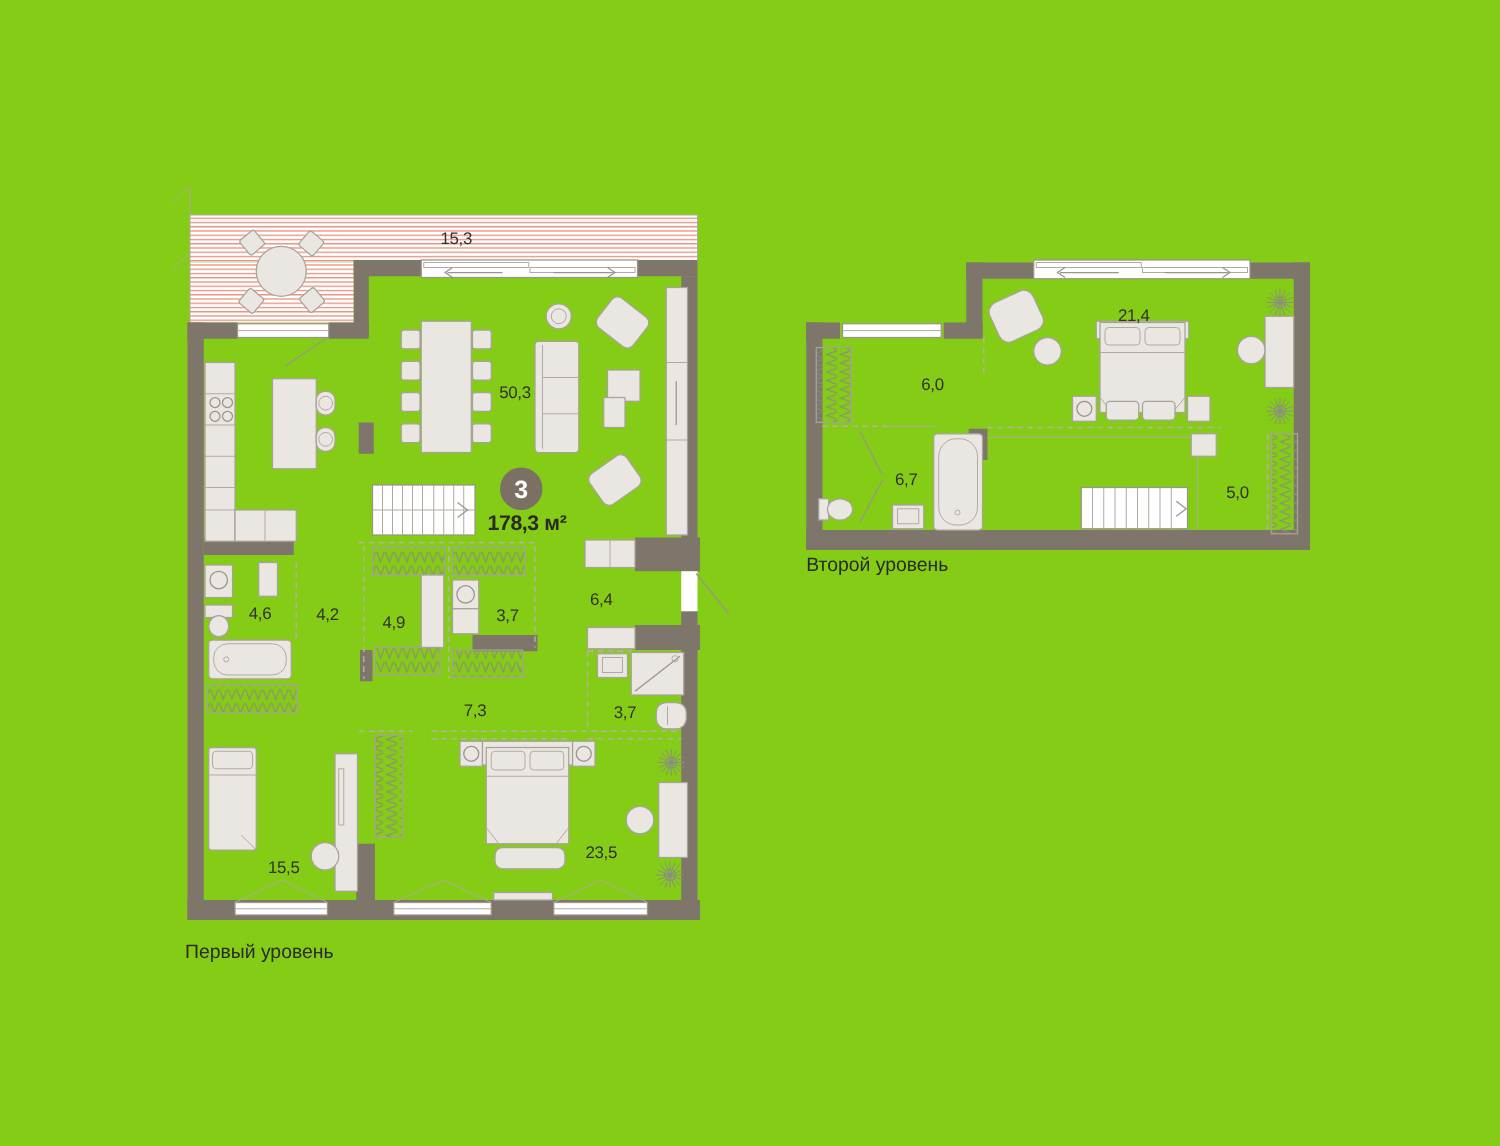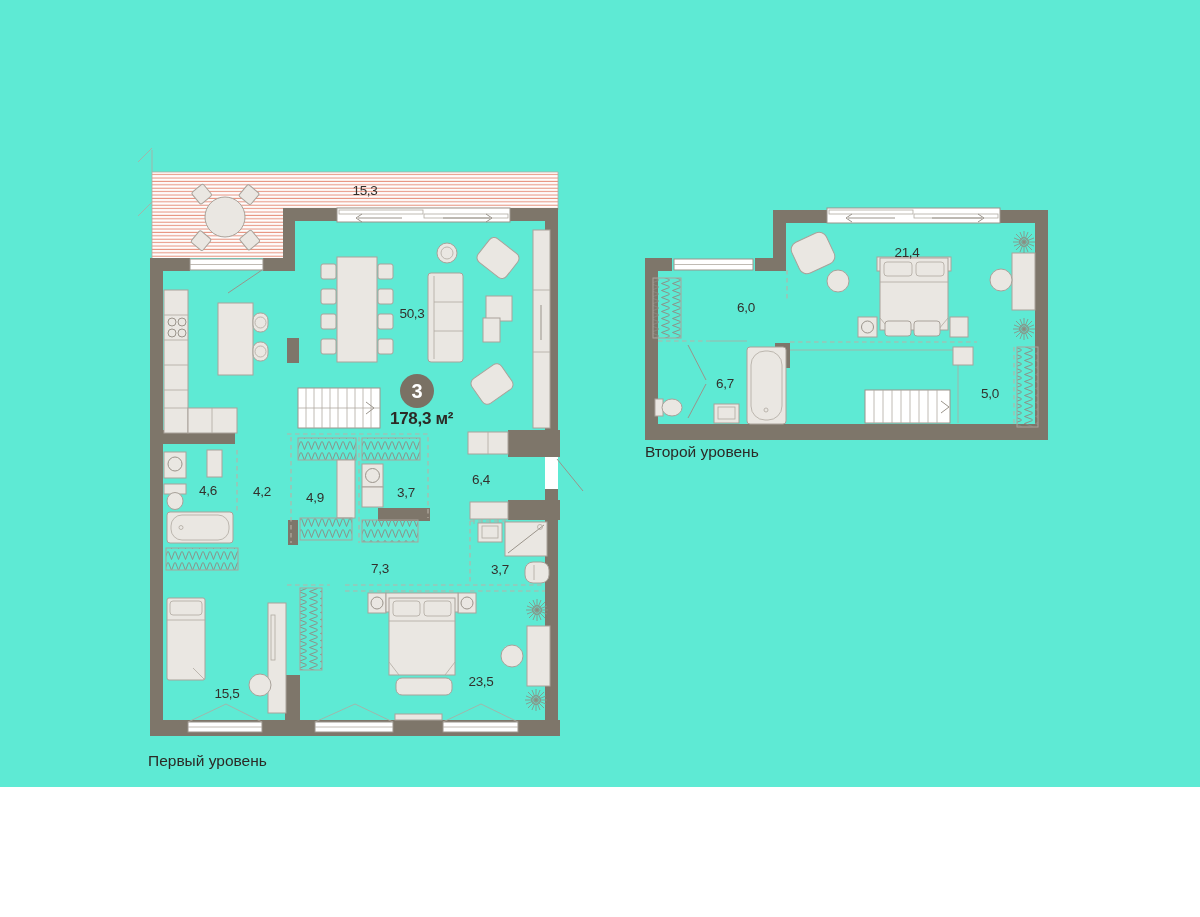--- a/index.html
+++ b/index.html
@@ -1,16 +1,16 @@
 <!DOCTYPE html>
 <html><head>
 <meta charset="utf-8">
 <style>
   html,body{margin:0;padding:0;background:#fff;}
-  .canvas{position:relative;width:1200px;height:787px;background:#5eead4;overflow:hidden;
+  .canvas{position:relative;width:1200px;height:917px;background:#84cc16;overflow:hidden;
           font-family:"Liberation Sans",sans-serif;}
   svg{position:absolute;left:0;top:0;}
   svg text{font-family:"Liberation Sans","DejaVu Sans",sans-serif;}
   .wall{fill:#7e766a;}
   .furn{fill:#eae7e2;stroke:#a9a29a;stroke-width:1;}
   .darkf{fill:#7e766a;stroke:none;}
   .winf{fill:#ffffff;stroke:#9a948b;stroke-width:1;}
   .thin{fill:none;stroke:#9a948b;stroke-width:1;}
   .thin2{fill:none;stroke:#b0aaa1;stroke-width:0.8;}
   .dash{fill:none;stroke:#b8b1a7;stroke-width:1.1;stroke-dasharray:4.5 3.5;}

